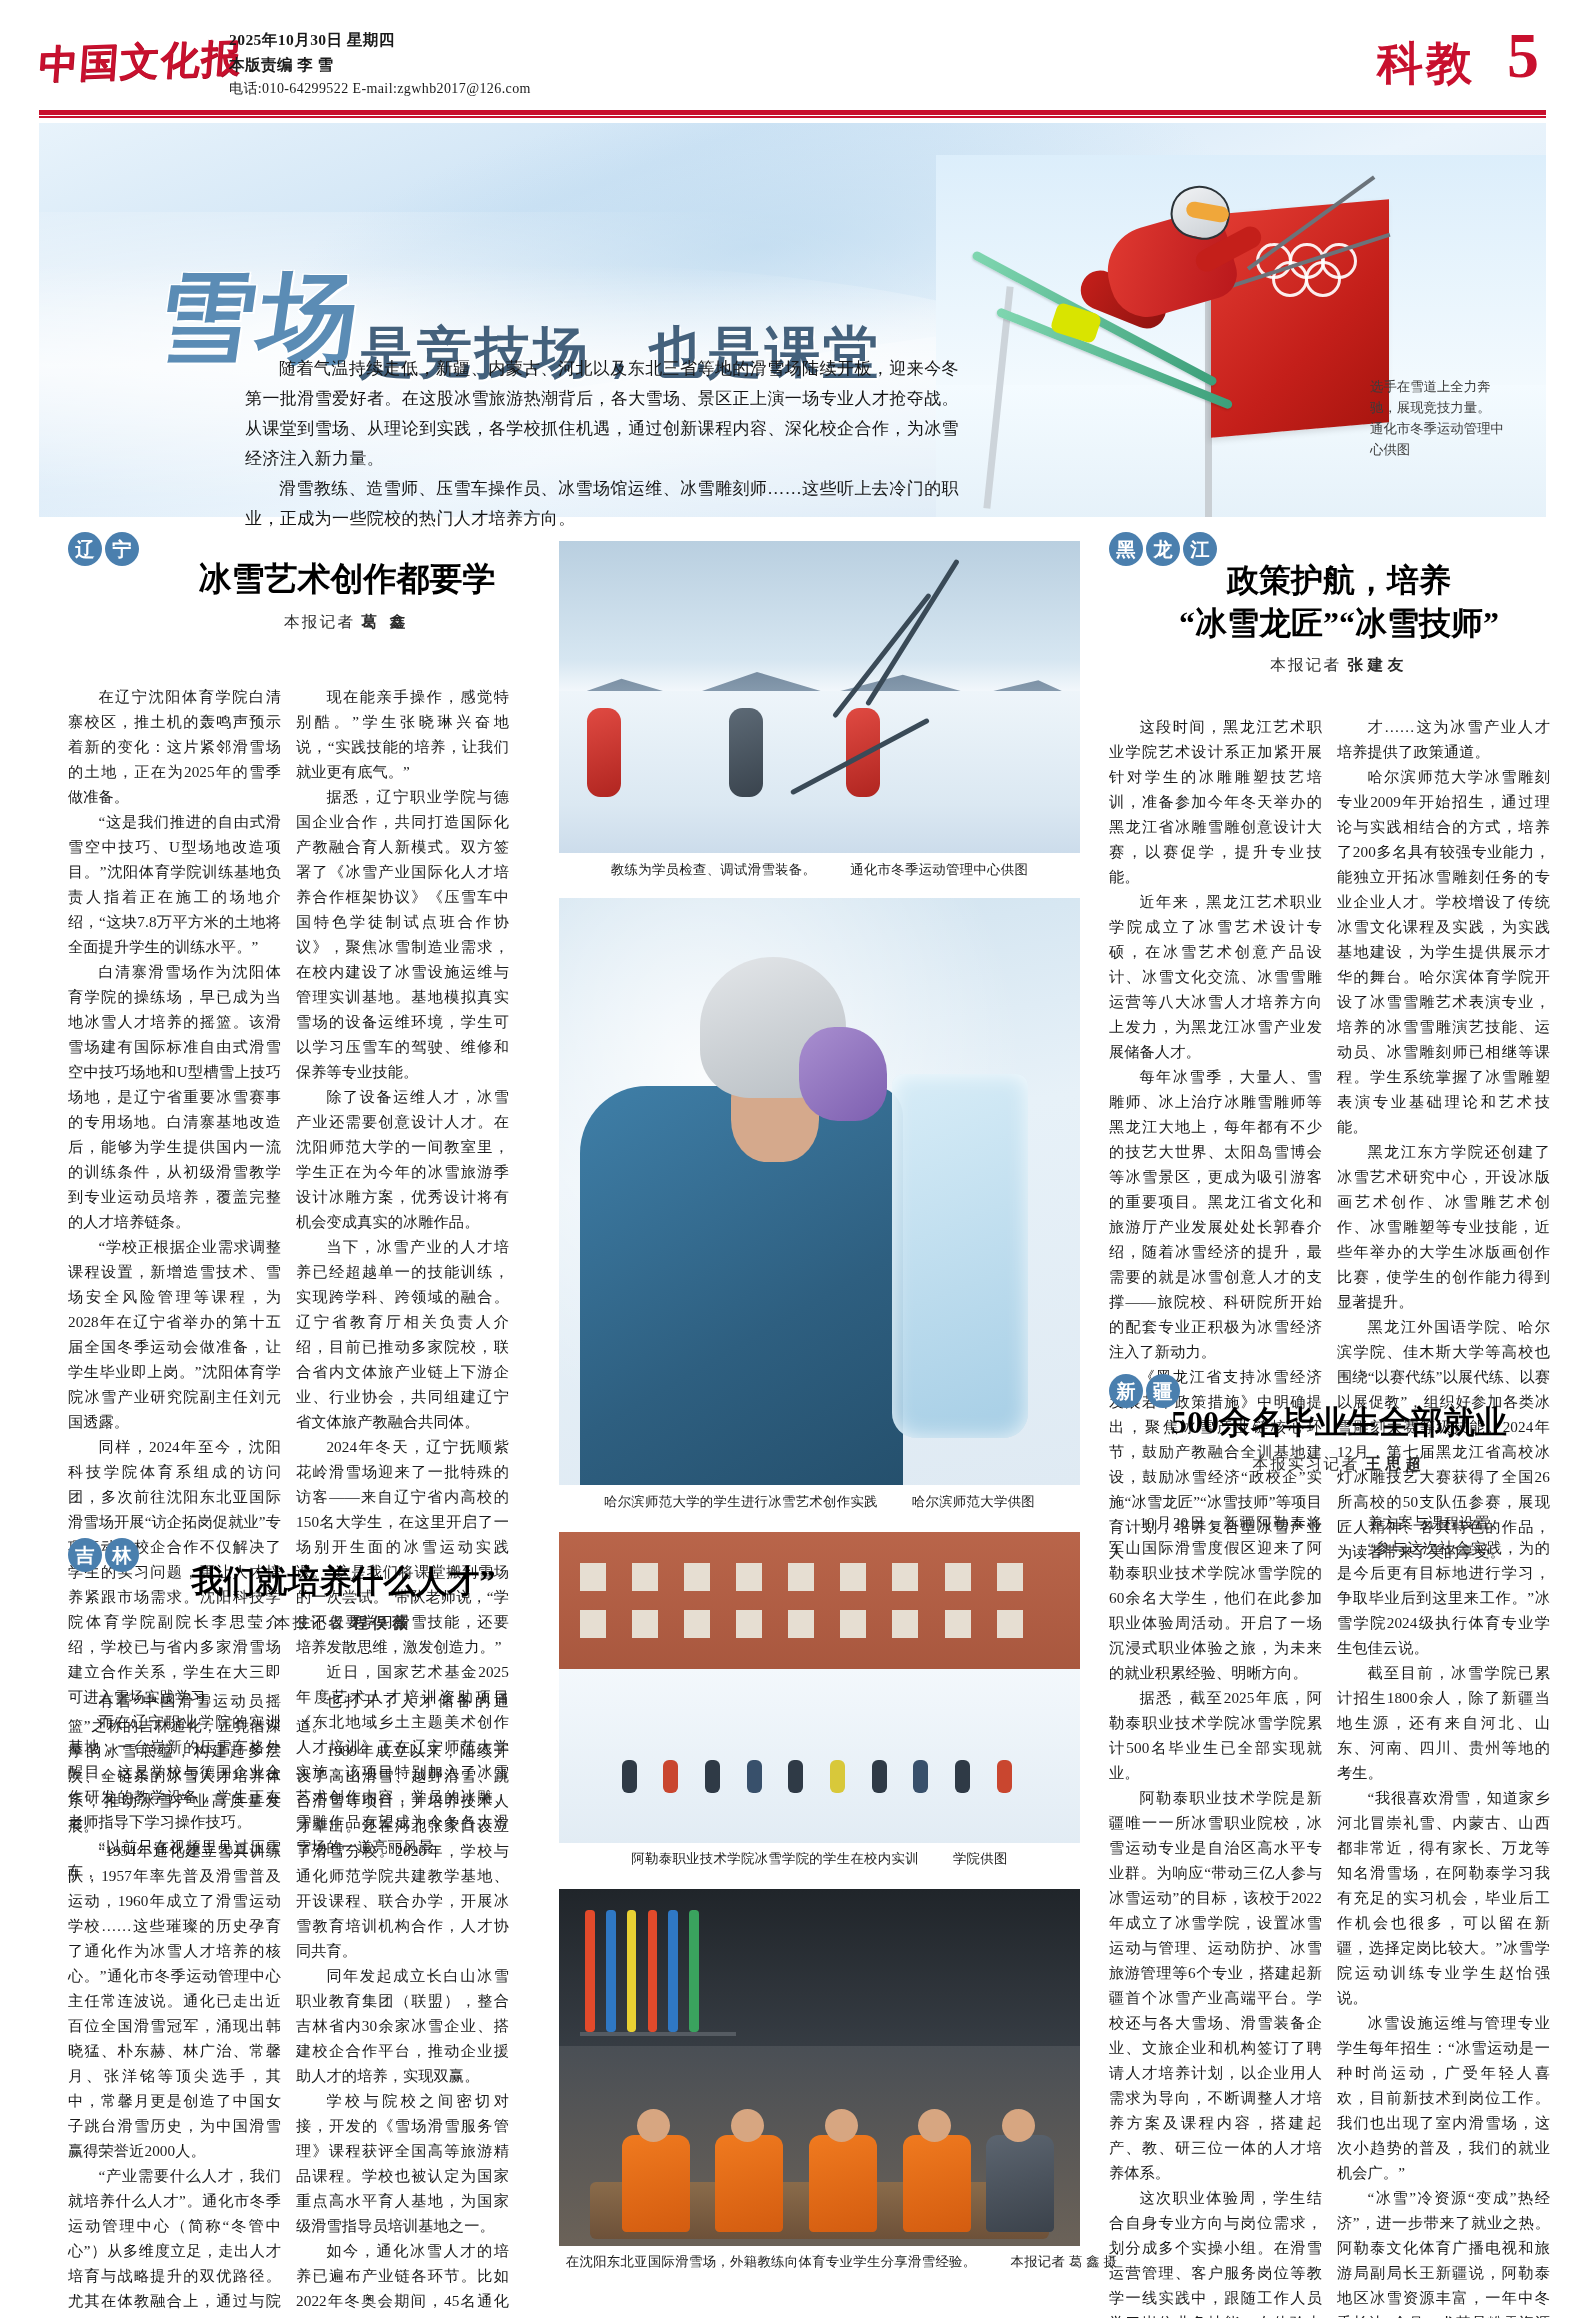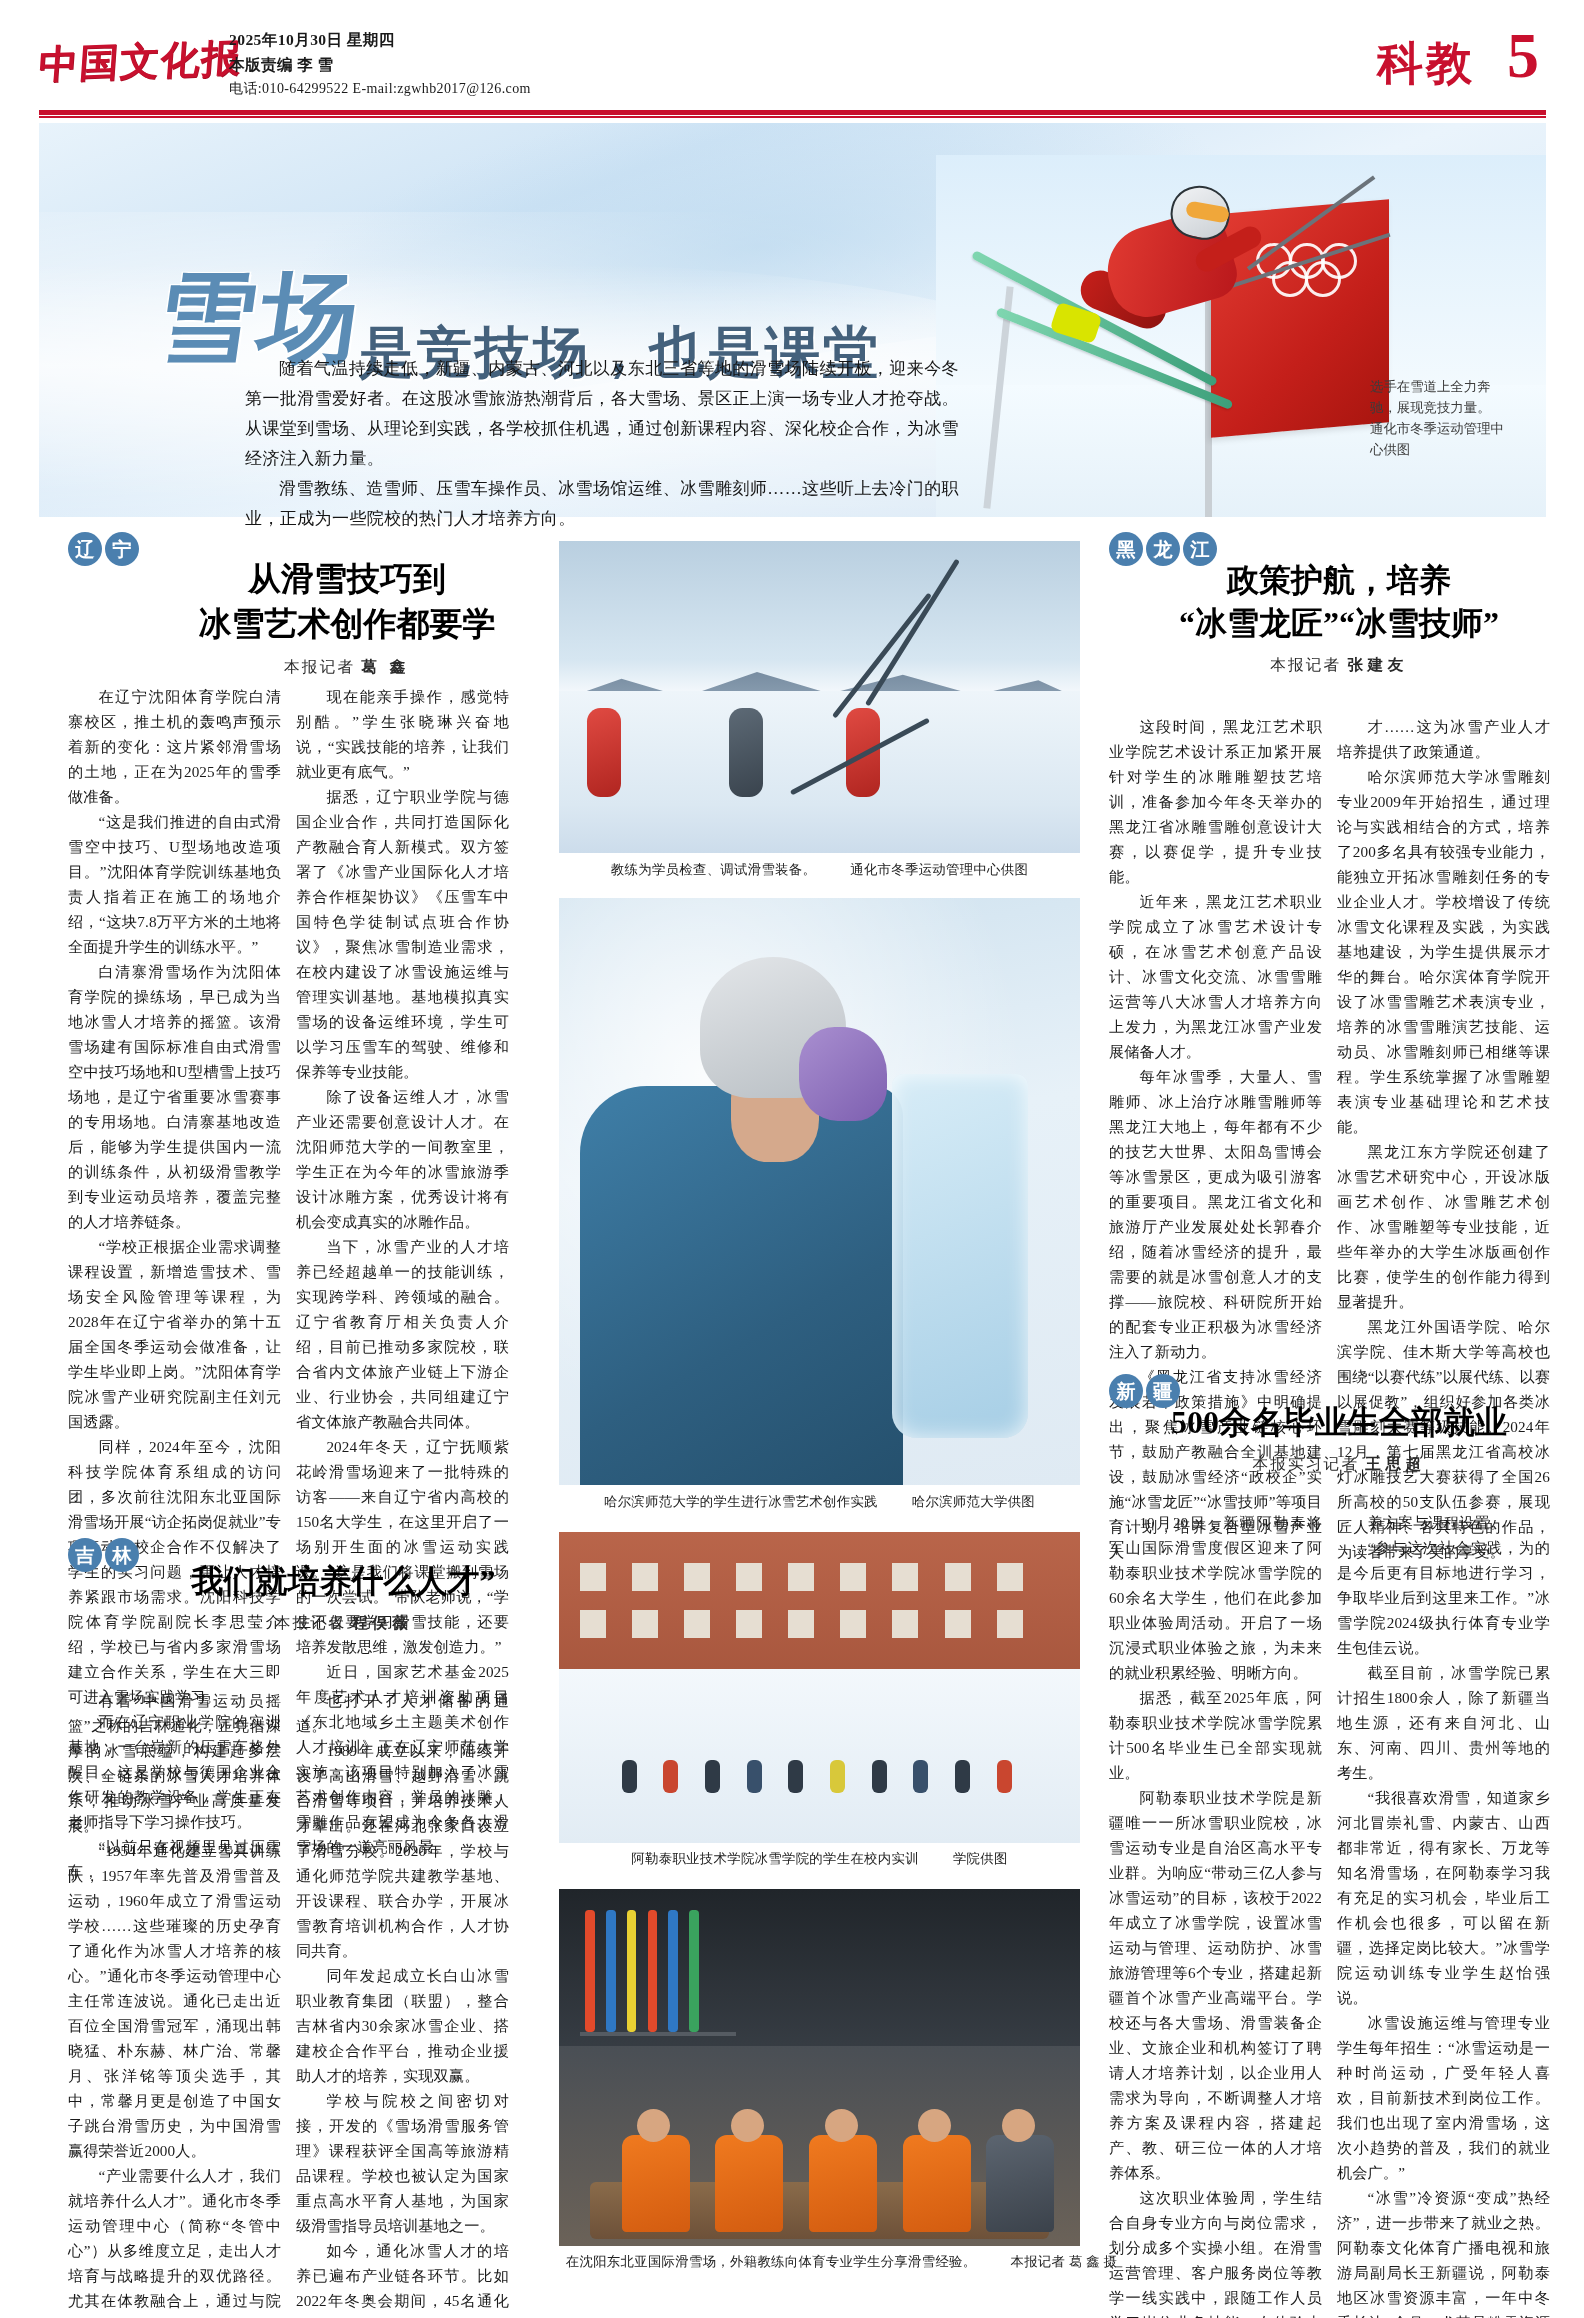--- a/index.html
+++ b/index.html
@@ -284,21 +284,20 @@
     <p>随着气温持续走低，新疆、内蒙古、河北以及东北三省等地的滑雪场陆续开板，迎来今冬第一批滑雪爱好者。在这股冰雪旅游热潮背后，各大雪场、景区正上演一场专业人才抢夺战。从课堂到雪场、从理论到实践，各学校抓住机遇，通过创新课程内容、深化校企合作，为冰雪经济注入新力量。</p>
     <p>滑雪教练、造雪师、压雪车操作员、冰雪场馆运维、冰雪雕刻师……这些听上去冷门的职业，正成为一些院校的热门人才培养方向。</p>
   </div>
 
   <div class="col" style="left:68px;top:532px;width:892px;">
     <div class="badge" style="position:absolute;left:0;top:0;">
       <span>辽</span>
       <span>宁</span>
     </div>
     <div class="art-title" style="font-size:33px;line-height:45px;margin-left:104px;width:350px;margin-top:25px;">
-      <span class="l">从滑雪技巧到</span>
       <span class="l">冰雪艺术创作都要学</span>
     </div>
     <div class="byline" style="margin-left:104px;width:350px;">
       <span>本报记者</span>
       <b>葛   鑫</b>
     </div>
   </div>
 
   <div class="col body-text" style="left:68px;top:684px;width:213px;height:818px;">
     <p>在辽宁沈阳体育学院白清寨校区，推土机的轰鸣声预示着新的变化：这片紧邻滑雪场的土地，正在为2025年的雪季做准备。</p>

